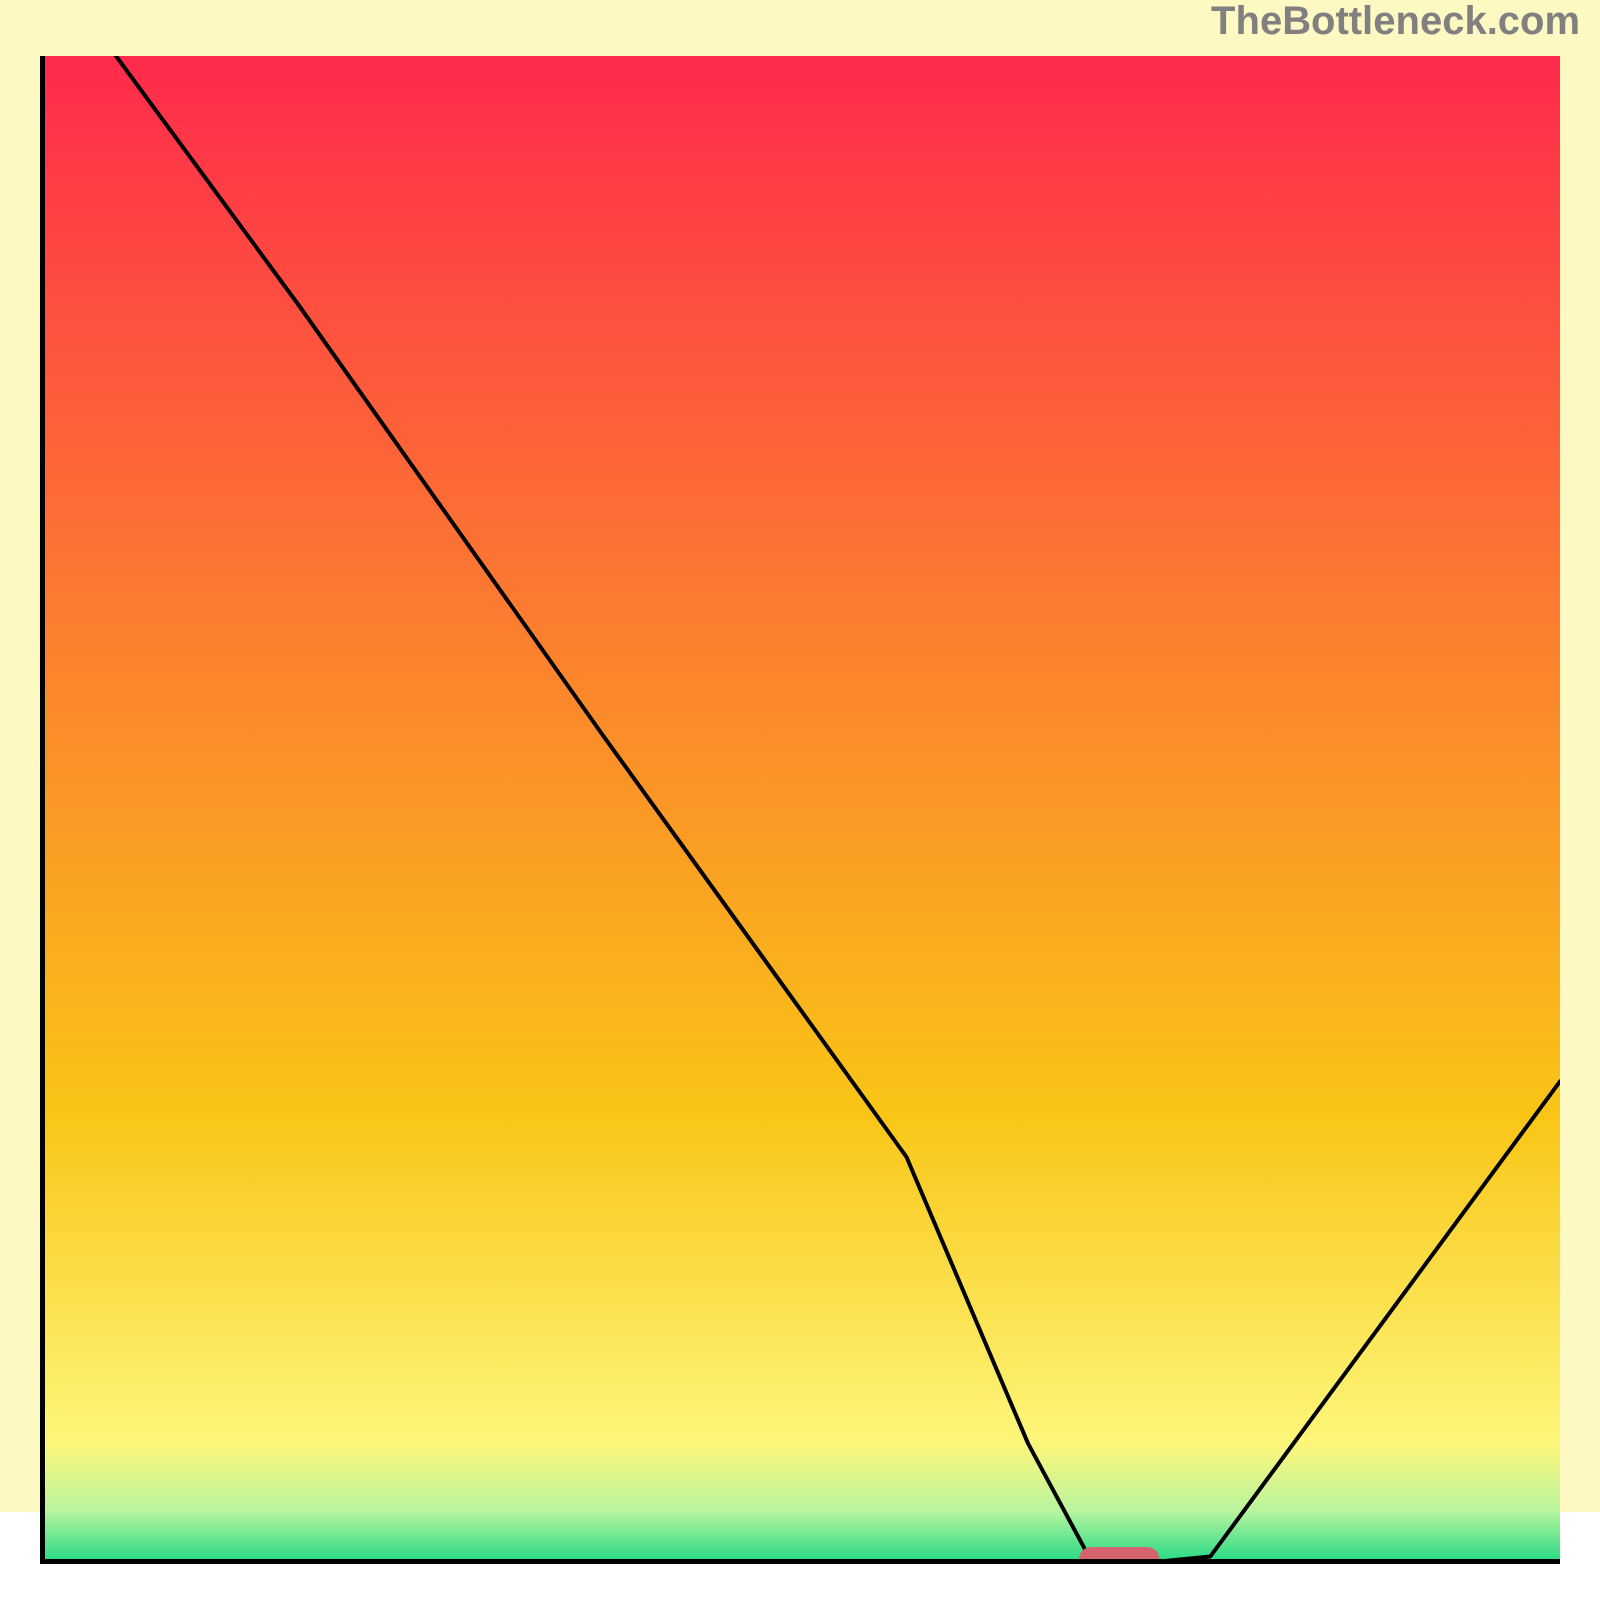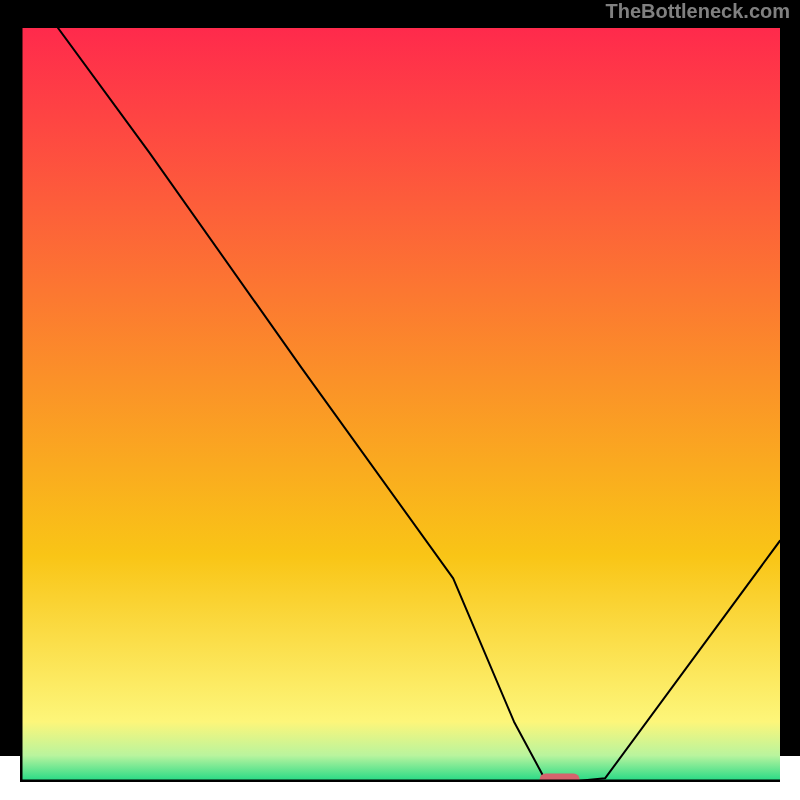--- a/index.html
+++ b/index.html
@@ -8,21 +8,21 @@
     width: 800px;
     height: 800px;
     background: #fff;
     font-family: Arial, Helvetica, sans-serif;
   }
   .frame {
     position: relative;
     width: 800px;
     height: 756px;
     box-sizing: border-box;
-    background: #000000;
+    background: #fef9c3;
   }
   .watermark {
     position: absolute;
     top: 0;
     right: 10px;
     font-size: 20px;
     font-weight: 600;
     color: #808080;
     letter-spacing: 0;
   }

